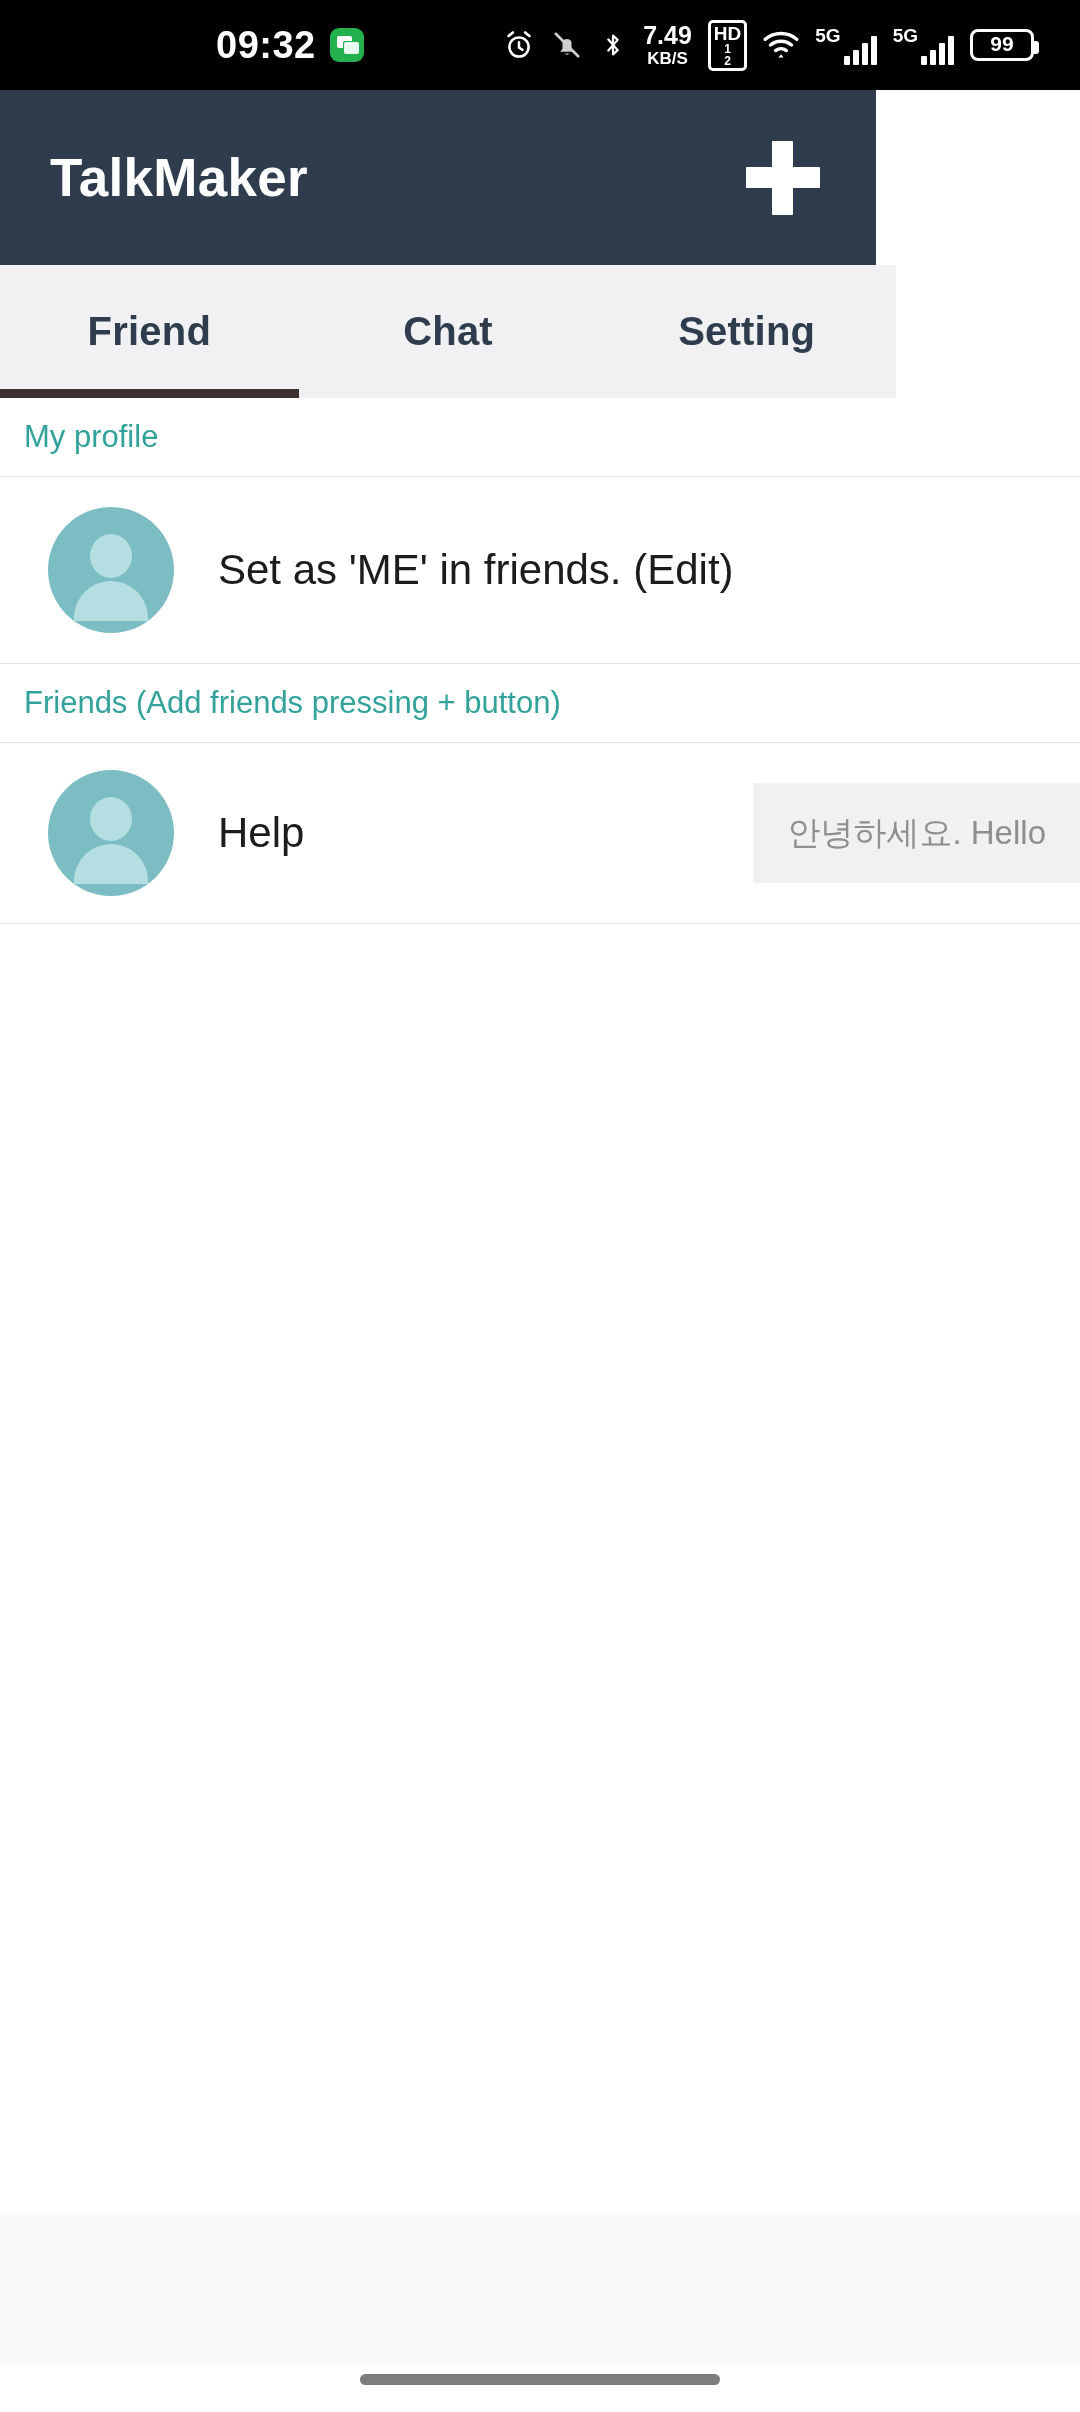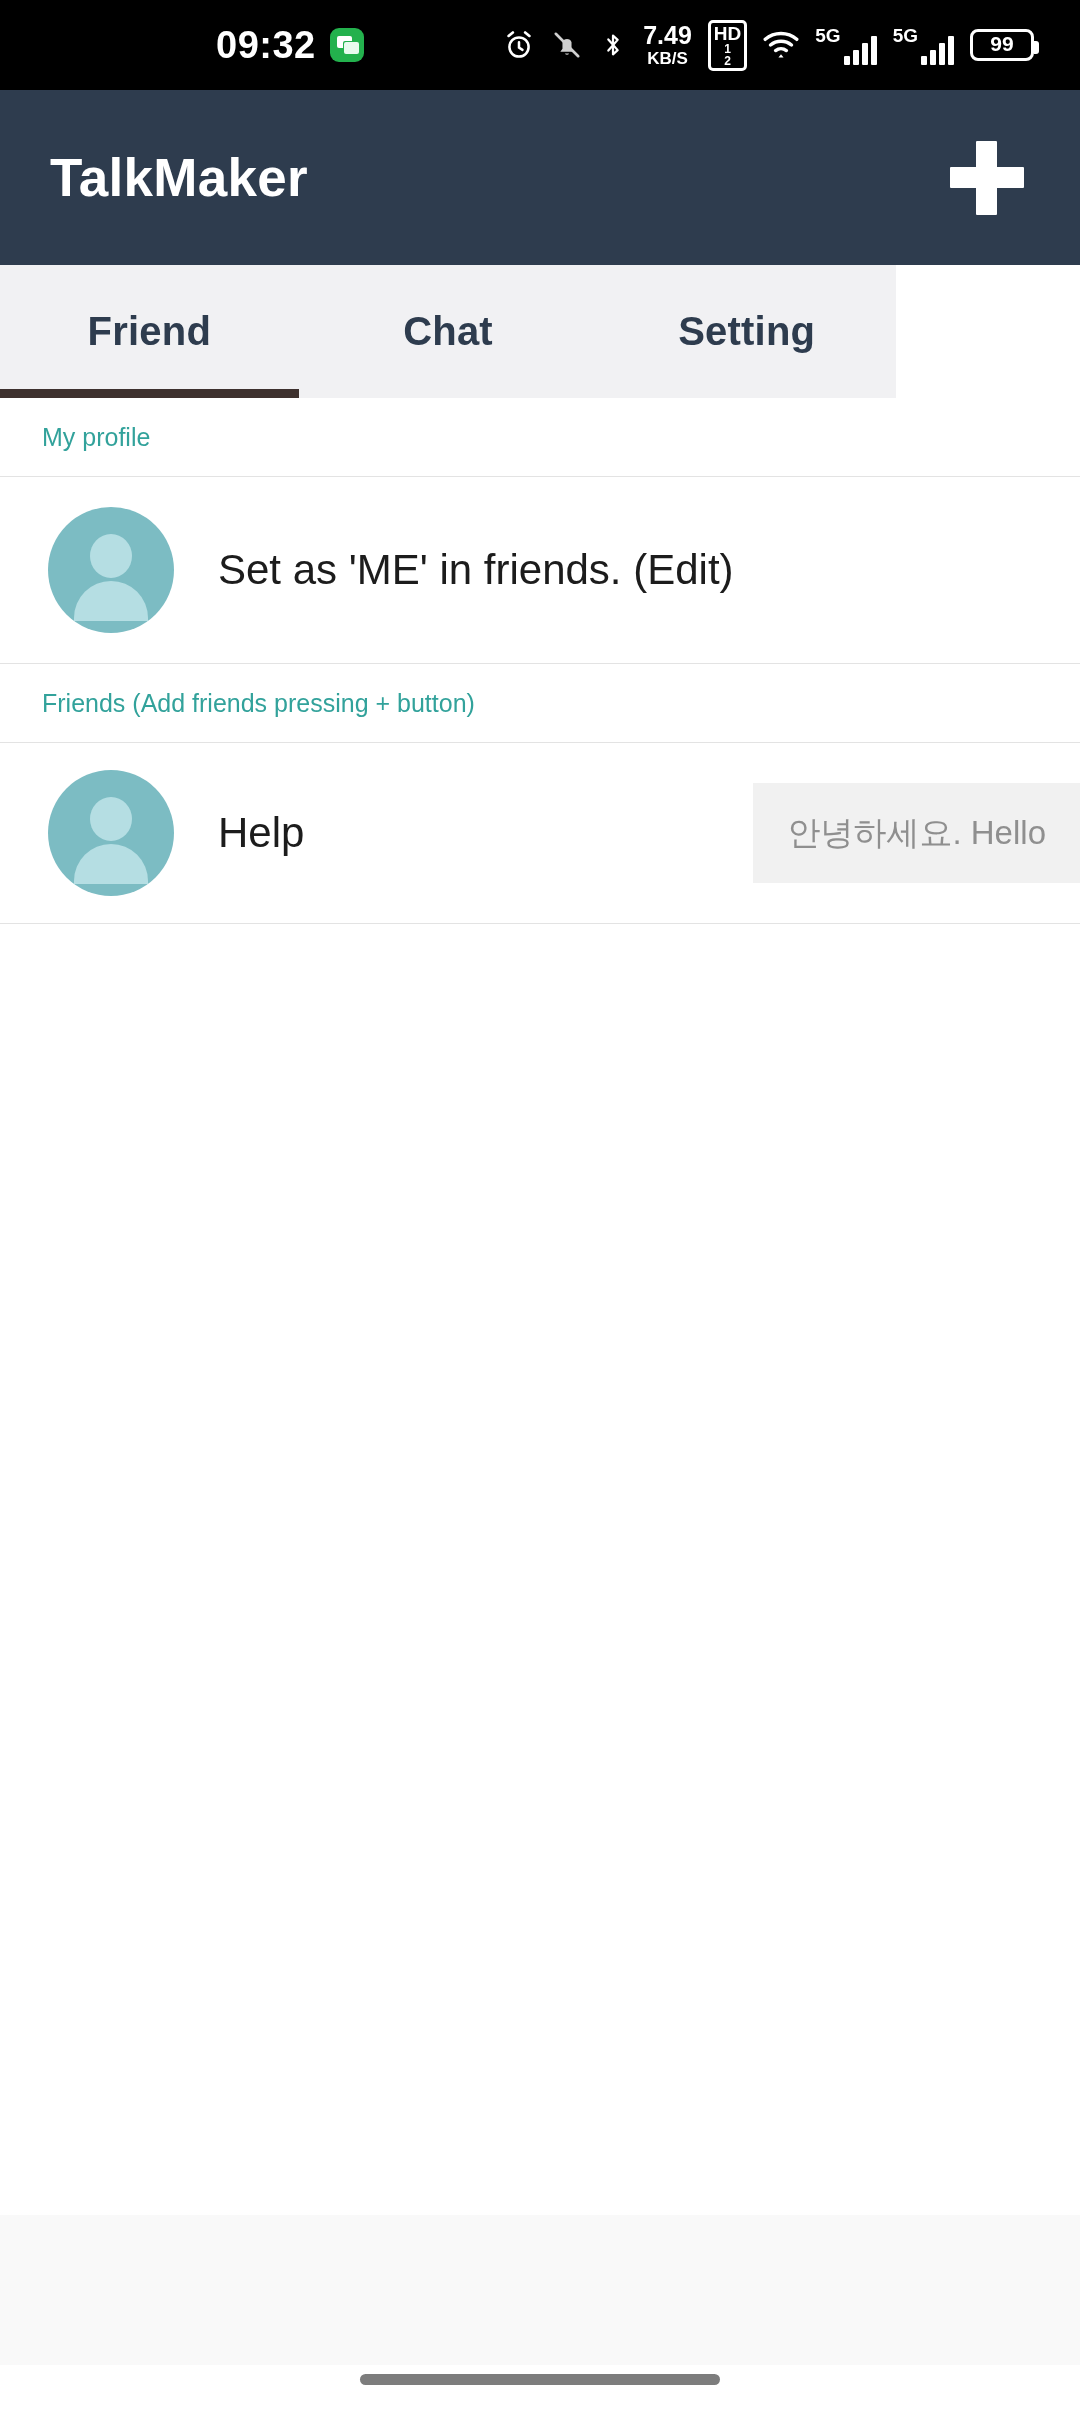--- a/index.html
+++ b/index.html
@@ -67,21 +67,21 @@
     display:flex; align-items:flex-start; justify-content:center;
     font-size:21px; font-weight:700;
   }
   .sb-batt::after {
     content:""; position:absolute; right:-8px; top:9px;
     width:5px; height:13px; background:#ffffff; border-radius:0 3px 3px 0;
   }
 
   
   .appbar {
-    position:absolute; top:90px; left:0; width:1080px; height:175px;
+    position:absolute; top:90px; left:0; width:876px; height:175px;
     background:#2e3c4e;
     display:flex; align-items:center;
   }
   .appbar-title {
     color:#ffffff; font-size:53px; font-weight:700;
     margin-left:50px; letter-spacing:0.3px;
   }
   .add-btn {
     margin-left:auto; margin-right:56px;
     width:74px; height:74px; position:relative; cursor:pointer;
@@ -109,22 +109,22 @@
   .tab-underline { display:none; }
   .tab.active .tab-underline { display:block; }
 
   
   .content {
     position:absolute; top:398px; left:0; width:1080px; bottom:0;
     background:#ffffff;
   }
   .section-header {
     height:79px; display:flex; align-items:center;
-    padding-left:42px;
-    color:#32a29b; font-size:25px;
+    padding-left:24px;
+    color:#32a29b; font-size:31px;
     border-bottom:1px solid #e3e3e3;
     background:#ffffff;
   }
   .row {
     height:187px; display:flex; align-items:center;
     border-bottom:1px solid #e3e3e3;
     background:#ffffff; position:relative; cursor:pointer;
   }
   .row.friend-row { height:181px; }
   .avatar {

